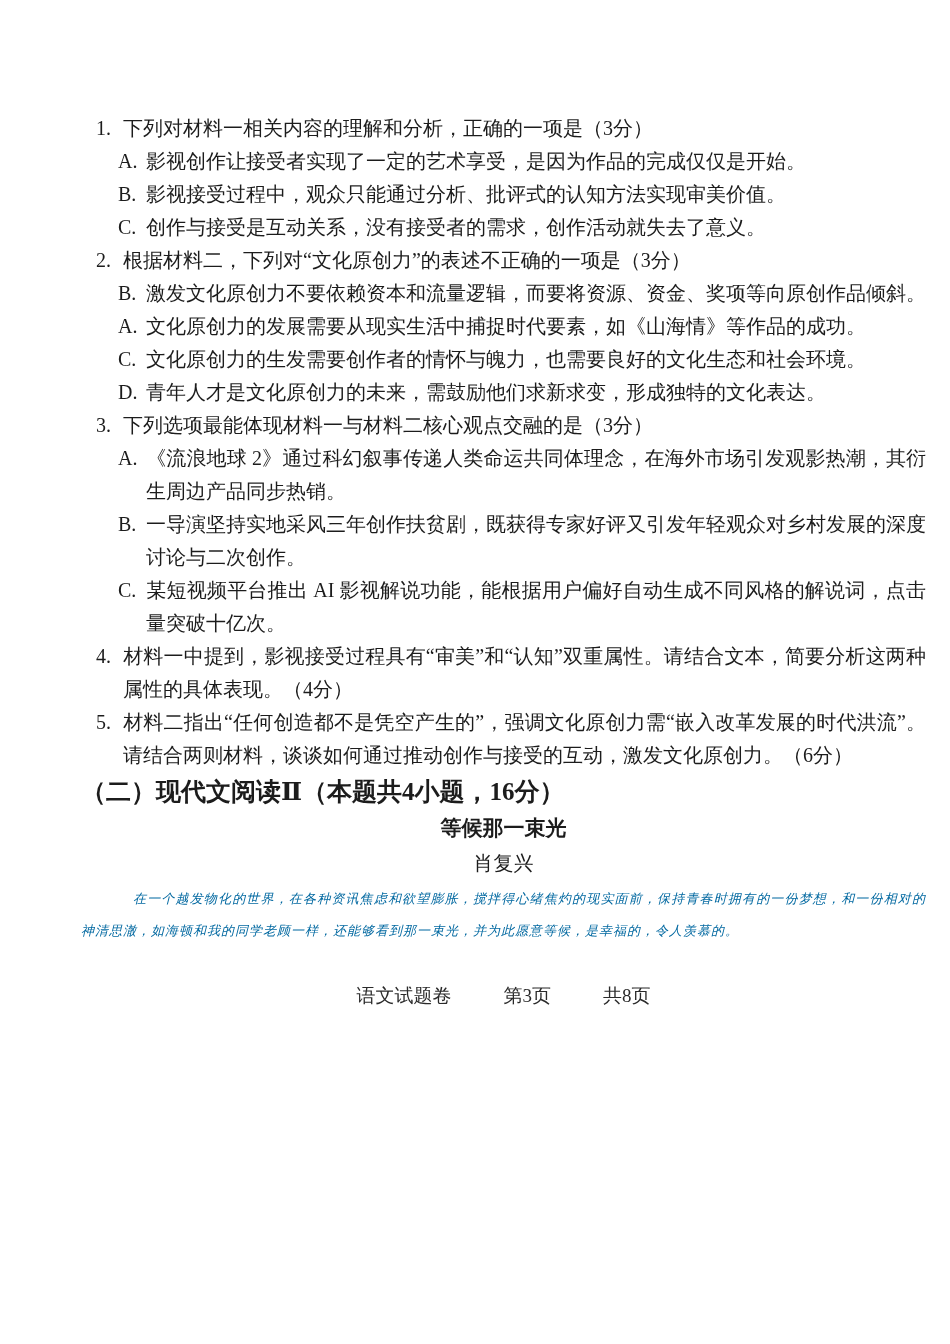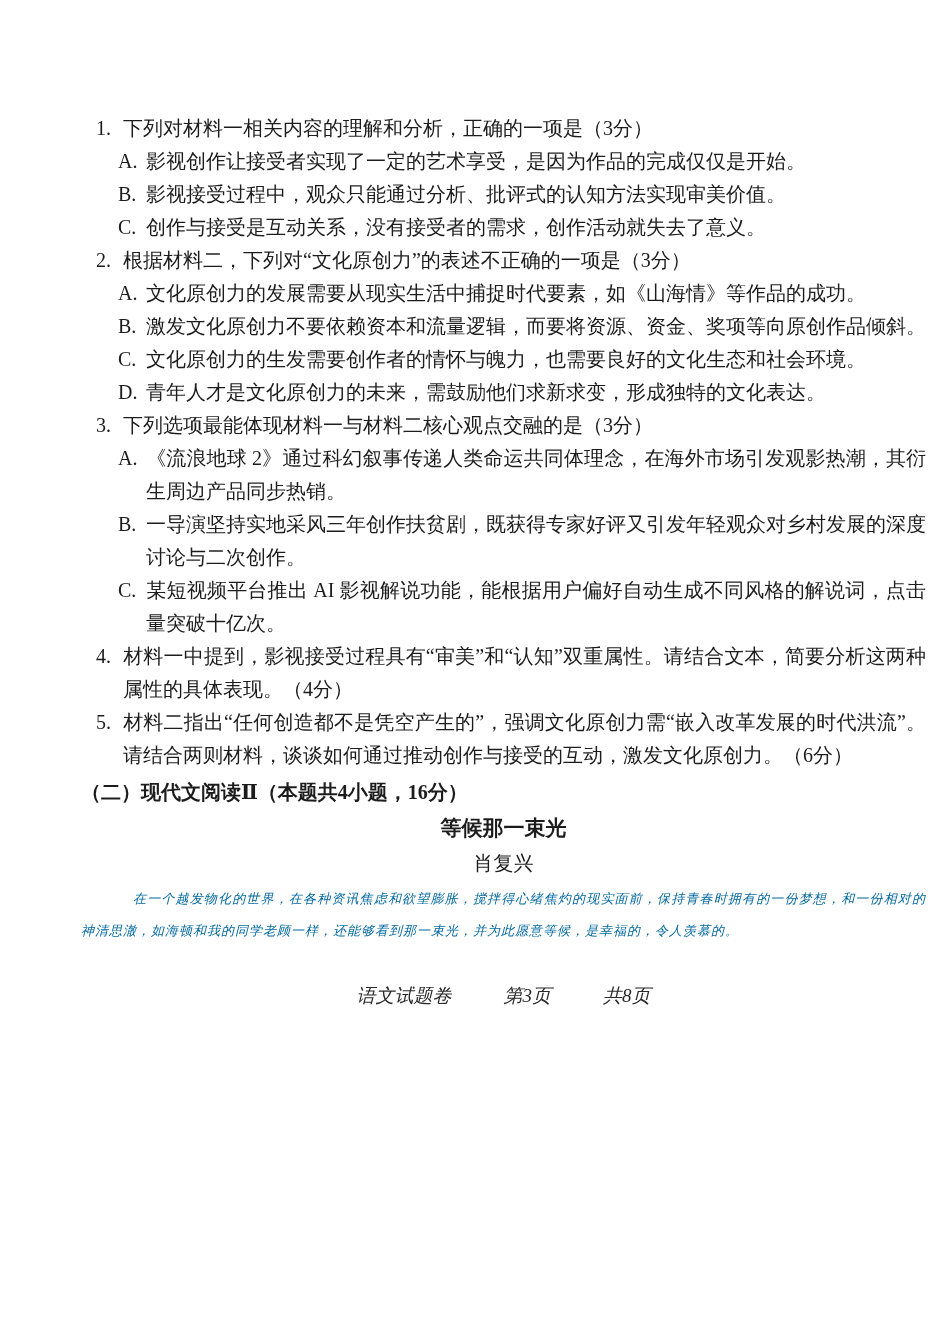--- a/index.html
+++ b/index.html
@@ -30,21 +30,21 @@
   .opt{
     margin:0 0 0 22px;
     font-size:20px;line-height:33px;
     padding-left:28px;text-indent:-28px;
     text-align:justify;
   }
   .opt-label{display:inline-block;width:28px;text-indent:0;}
   
   .section-header{
     margin:3px 0 0 0;
-    font-size:20px;line-height:34px;
+    font-size:25px;line-height:34px;
     font-weight:bold;
   }
   .lead{margin:0;font-size:20px;line-height:34px;}
   .passage-title{
     margin:2px 0 0 0;
     text-align:center;
     font-size:21px;line-height:35px;
     font-weight:bold;
   }
   .passage-author{
@@ -61,41 +61,40 @@
     text-indent:52px;
     color:#0369a1;
   }
   
   .footer{
     margin-top:34px;
     display:flex;
     justify-content:center;
     gap:52px;
     font-size:19px;line-height:30px;
-    font-style:italic;
     color:#2a2a2a;
   }
 </style>
 </head>
 <body>
 
 <div class="page">
   <div class="content">
 
     <div class="q">
       <p class="q-stem"><span class="q-num">1.</span><span>下列对材料一相关内容的理解和分析，正确的一项是（3分）</span></p>
       <p class="opt"><span class="opt-label">A.</span><span>影视创作让接受者实现了一定的艺术享受，是因为作品的完成仅仅是开始。</span></p>
       <p class="opt"><span class="opt-label">B.</span><span>影视接受过程中，观众只能通过分析、批评式的认知方法实现审美价值。</span></p>
       <p class="opt"><span class="opt-label">C.</span><span>创作与接受是互动关系，没有接受者的需求，创作活动就失去了意义。</span></p>
     </div>
 
     <div class="q">
       <p class="q-stem"><span class="q-num">2.</span><span>根据材料二，下列对“文化原创力”的表述不正确的一项是（3分）</span></p>
+      <p class="opt"><span class="opt-label">B.</span><span>激发文化原创力不要依赖资本和流量逻辑，而要将资源、资金、奖项等向原创作品倾斜。</span></p>
       <p class="opt"><span class="opt-label">A.</span><span>文化原创力的发展需要从现实生活中捕捉时代要素，如《山海情》等作品的成功。</span></p>
-      <p class="opt"><span class="opt-label">B.</span><span>激发文化原创力不要依赖资本和流量逻辑，而要将资源、资金、奖项等向原创作品倾斜。</span></p>
       <p class="opt"><span class="opt-label">C.</span><span>文化原创力的生发需要创作者的情怀与魄力，也需要良好的文化生态和社会环境。</span></p>
       <p class="opt"><span class="opt-label">D.</span><span>青年人才是文化原创力的未来，需鼓励他们求新求变，形成独特的文化表达。</span></p>
     </div>
 
     <div class="q">
       <p class="q-stem"><span class="q-num">3.</span><span>下列选项最能体现材料一与材料二核心观点交融的是（3分）</span></p>
       <p class="opt"><span class="opt-label">A.</span><span>《流浪地球 2》通过科幻叙事传递人类命运共同体理念，在海外市场引发观影热潮，其衍生周边产品同步热销。</span></p>
       <p class="opt"><span class="opt-label">B.</span><span>一导演坚持实地采风三年创作扶贫剧，既获得专家好评又引发年轻观众对乡村发展的深度讨论与二次创作。</span></p>
       <p class="opt"><span class="opt-label">C.</span><span>某短视频平台推出 AI 影视解说功能，能根据用户偏好自动生成不同风格的解说词，点击量突破十亿次。</span></p>
     </div>

